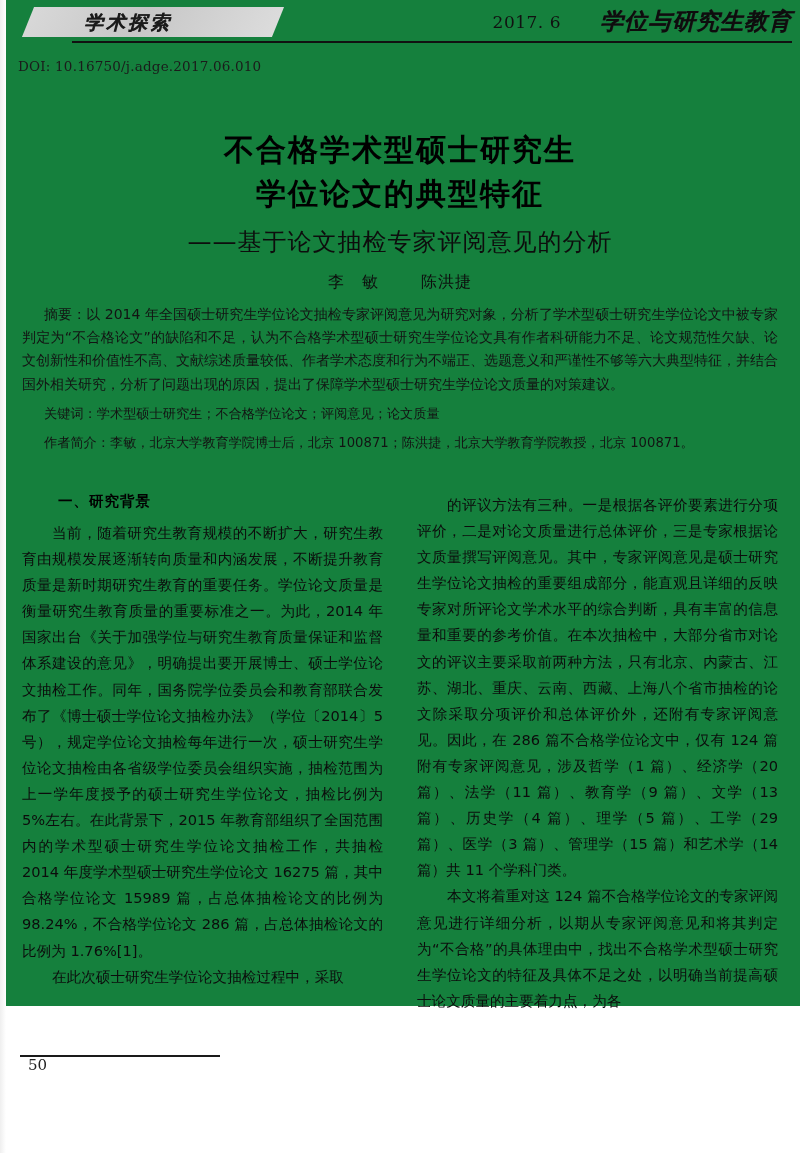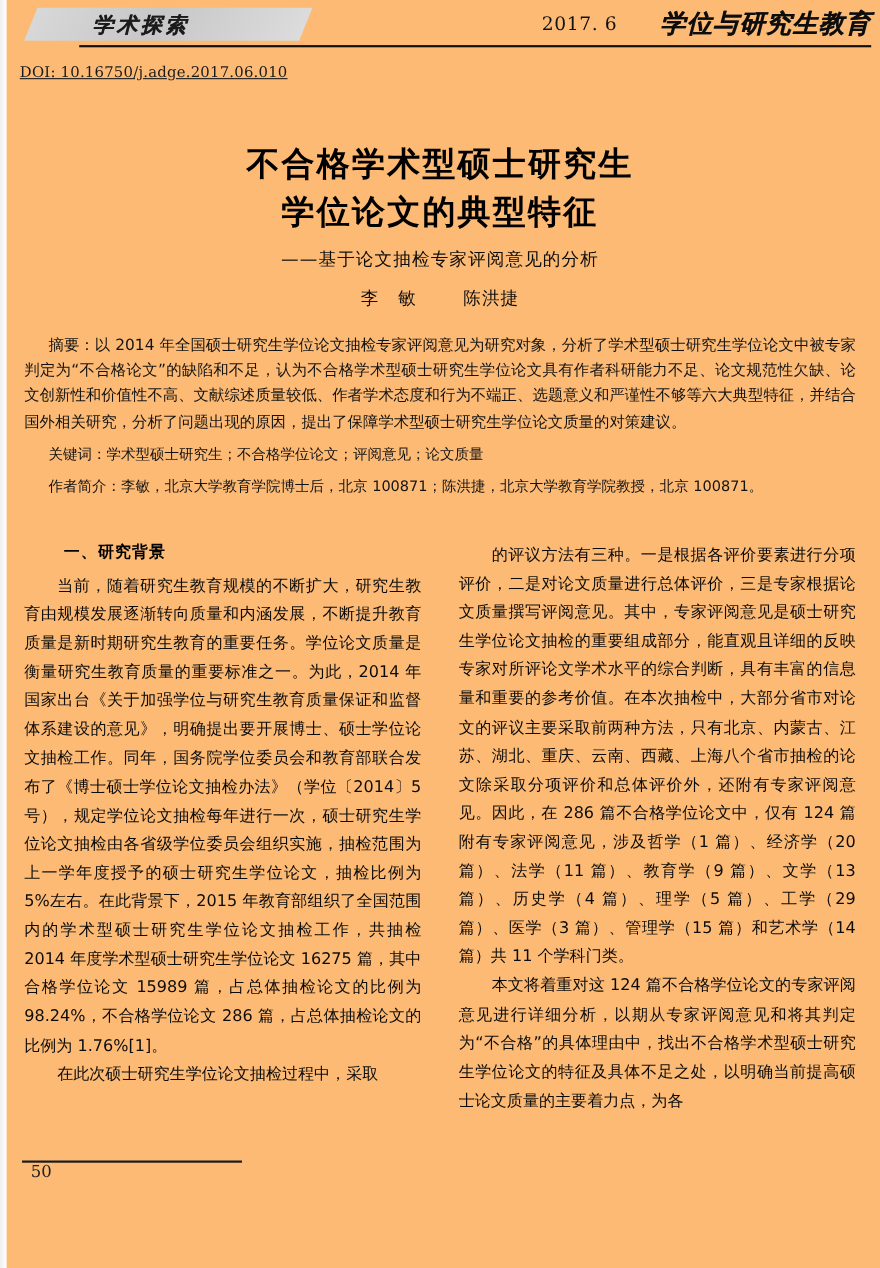--- a/index.html
+++ b/index.html
@@ -14,22 +14,22 @@
     position: relative;
     font-family: "DejaVu Sans", "Liberation Sans", sans-serif;
     color: #111;
     overflow: hidden;
   }
 
   .page {
     position: absolute;
     inset: 0;
     width: 800px;
-    height: 1153px;
-    background: #fdba74;
+    height: 1006px;
+    background: #15803d;
   }
 
   
   .masthead {
     position: absolute;
     left: 0;
     top: 0;
     width: 800px;
     height: 48px;
   }
@@ -86,21 +86,20 @@
 
   
   .doi {
     position: absolute;
     left: 18px;
     top: 58px;
     font-family: "DejaVu Serif", "Liberation Serif", serif;
     font-size: 13.5px;
     letter-spacing: 0.2px;
     color: #1b1b1b;
-    text-decoration: underline;
   }
 
   
   .title-block {
     position: absolute;
     left: 0;
     top: 100px;
     width: 800px;
     text-align: center;
     margin-top: 28px;
@@ -109,21 +108,21 @@
     font-family: "DejaVu Sans", "Liberation Sans", sans-serif;
     font-size: 30px;
     font-weight: 700;
     letter-spacing: 2px;
     line-height: 44px;
     color: #000;
   }
   .subtitle {
     margin-top: 10px;
     font-family: "DejaVu Sans", "Liberation Sans", sans-serif;
-    font-size: 16px;
+    font-size: 24px;
     font-weight: 500;
     letter-spacing: 1px;
     color: #0d0d0d;
   }
   .authors {
     margin-top: 14px;
     font-family: "DejaVu Sans", "Liberation Sans", sans-serif;
     font-size: 16px;
     letter-spacing: 1px;
     color: #0d0d0d;

